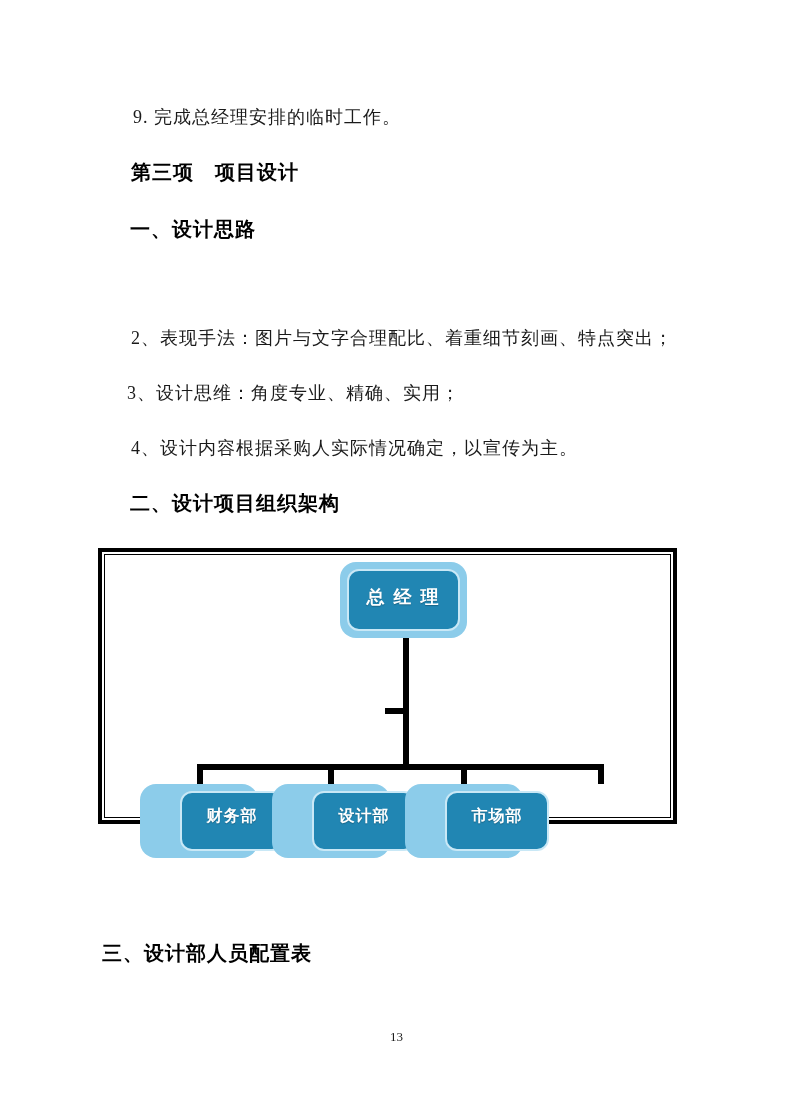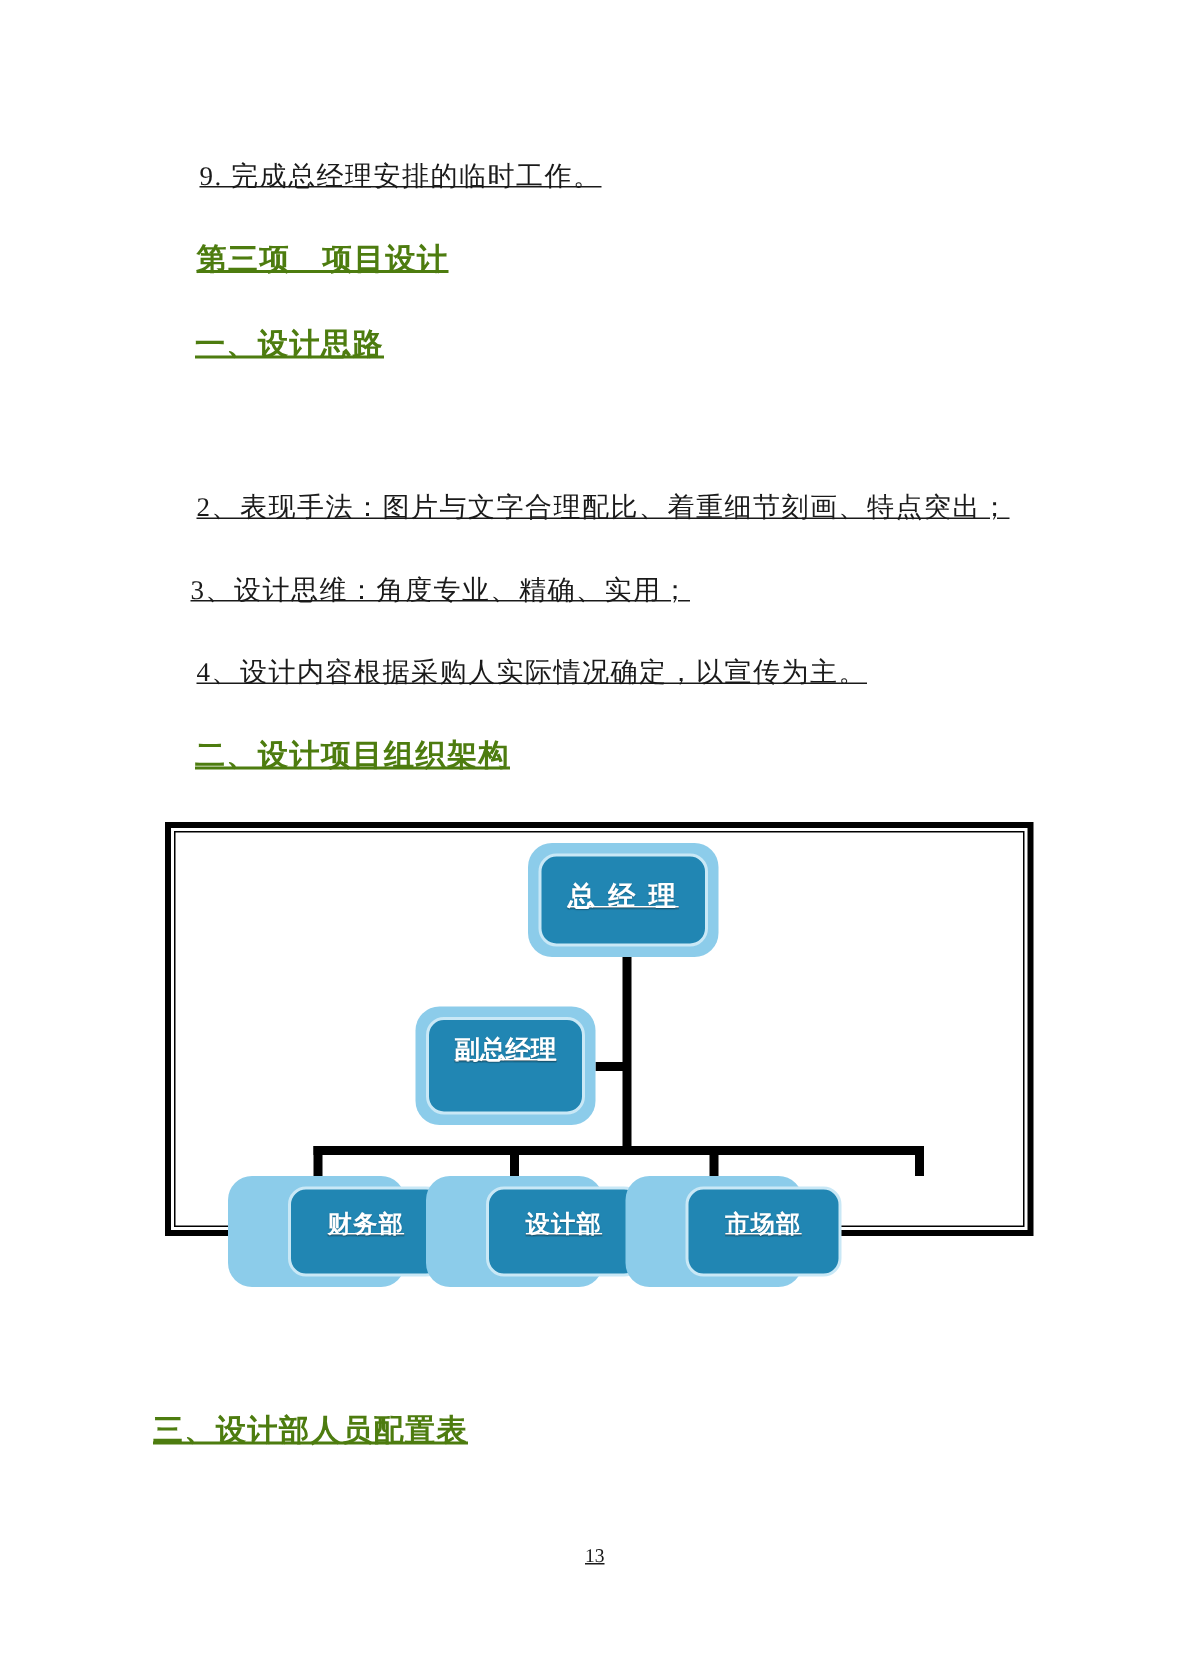--- a/index.html
+++ b/index.html
@@ -1,15 +1,15 @@
 <!DOCTYPE html>
 <html style="--box-fill: #2186B3; --box-rim: #8CCCEA; --box-inner-border: #C9E8F6; --connector: #000000; --frame-border: #000000; --label-text: #FFFFFF;"><head>
 <meta charset="utf-8">
 <style>
-  * { margin: 0; padding: 0; box-sizing: border-box; text-decoration: underline; }
+  * { margin: 0; padding: 0; box-sizing: border-box; }
   html, body { background: #ffffff; }
   body {
     width: 790px; height: 1118px;
     font-family: "Liberation Serif", "DejaVu Serif", serif;
     position: relative;
     overflow: hidden;
   }
   .page {
     position: absolute; left: 0; top: 0;
     width: 790px; height: 1118px;
@@ -20,29 +20,29 @@
     font-size: 18px;
     color: #1a1a1a;
     letter-spacing: 1px;
     white-space: nowrap;
     font-family: "Liberation Serif", "DejaVu Serif", serif;
   }
   .heading {
     position: absolute;
     font-size: 20px;
     font-weight: bold;
-    color: #4d7c0f;
+    color: #000000;
     letter-spacing: 1px;
     white-space: nowrap;
     font-family: "Liberation Sans", "DejaVu Sans", sans-serif;
   }
   
   .frame {
     position: absolute;
-    left: 110px; top: 548px;
+    left: 98px; top: 548px;
     width: 579px; height: 276px;
     border: 4px solid var(--frame-border, #000);
     background: #ffffff;
   }
   .frame-inner {
     position: absolute; inset: 2px;
     border: 1px solid var(--frame-border, #000);
     pointer-events: none;
   }
   .chart {
@@ -126,23 +126,20 @@
       <div class="conn conn-bar"></div>
       <div class="conn conn-drop conn-drop-0"></div>
       <div class="conn conn-drop conn-drop-1"></div>
       <div class="conn conn-drop conn-drop-2"></div>
       <div class="conn conn-drop conn-drop-3"></div>
 
       <div class="node node-root">
         <div class="node-inner">总 经 理</div>
       </div>
 
-      <div class="node node-deputy">
-        <div class="node-inner">副总经理</div>
-      </div>
 
       <div class="node node-dept node-dept-0">
         <div class="node-inner">财务部</div>
       </div>
 
       <div class="node node-dept node-dept-1">
         <div class="node-inner">设计部</div>
       </div>
 
       <div class="node node-dept node-dept-2">

